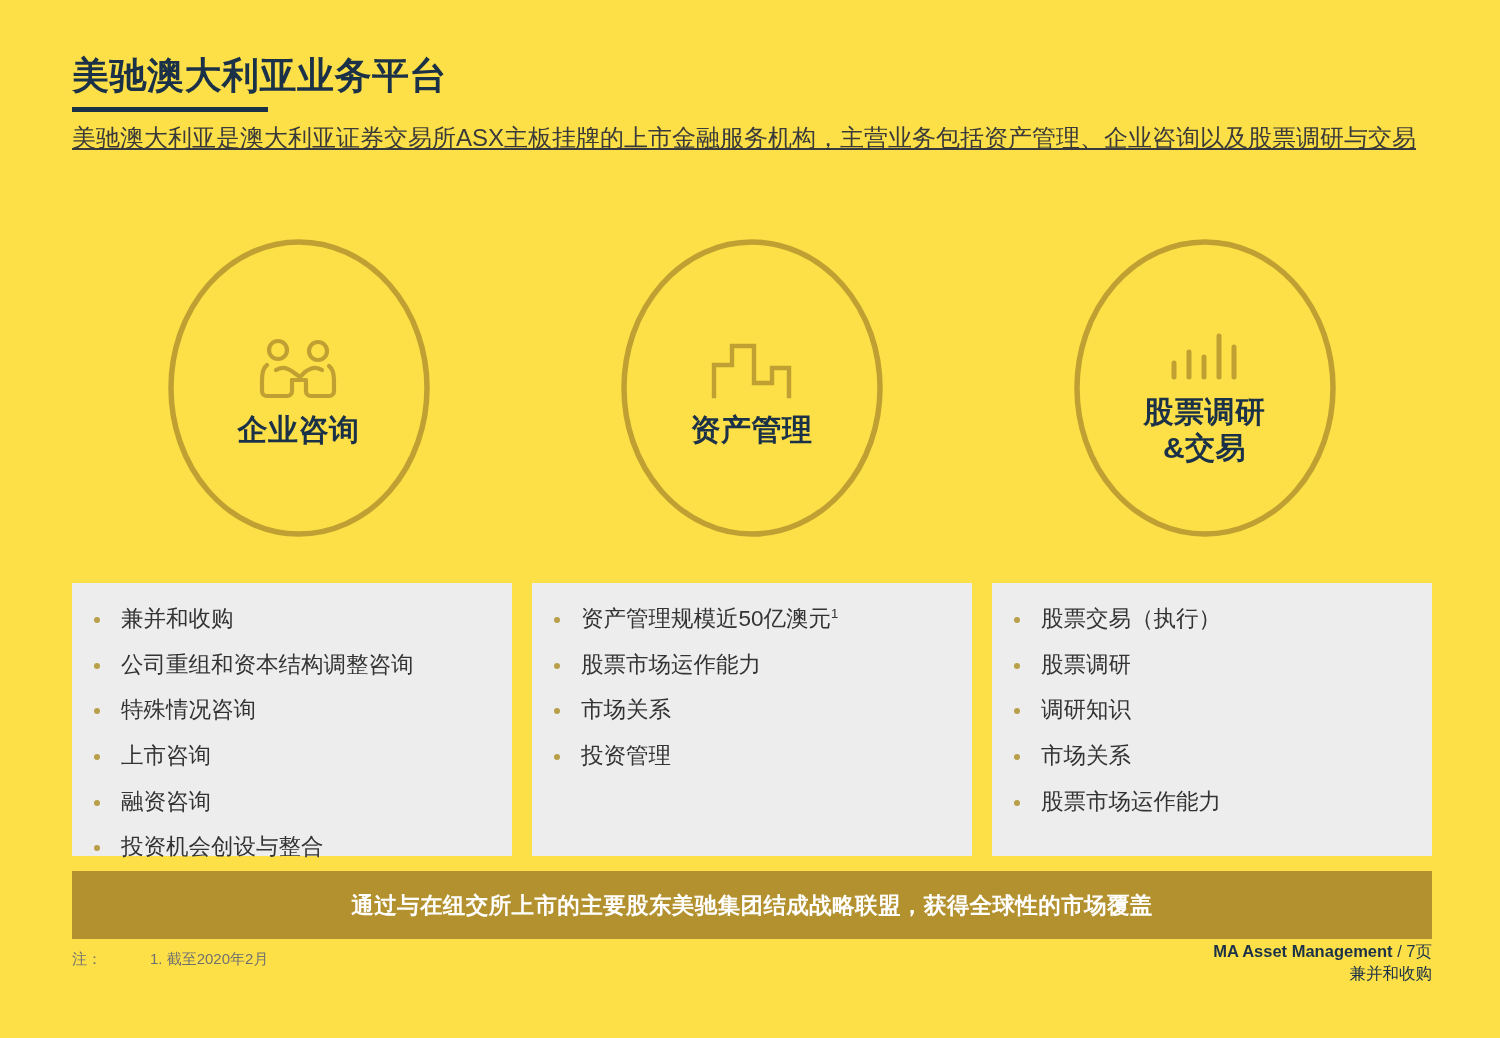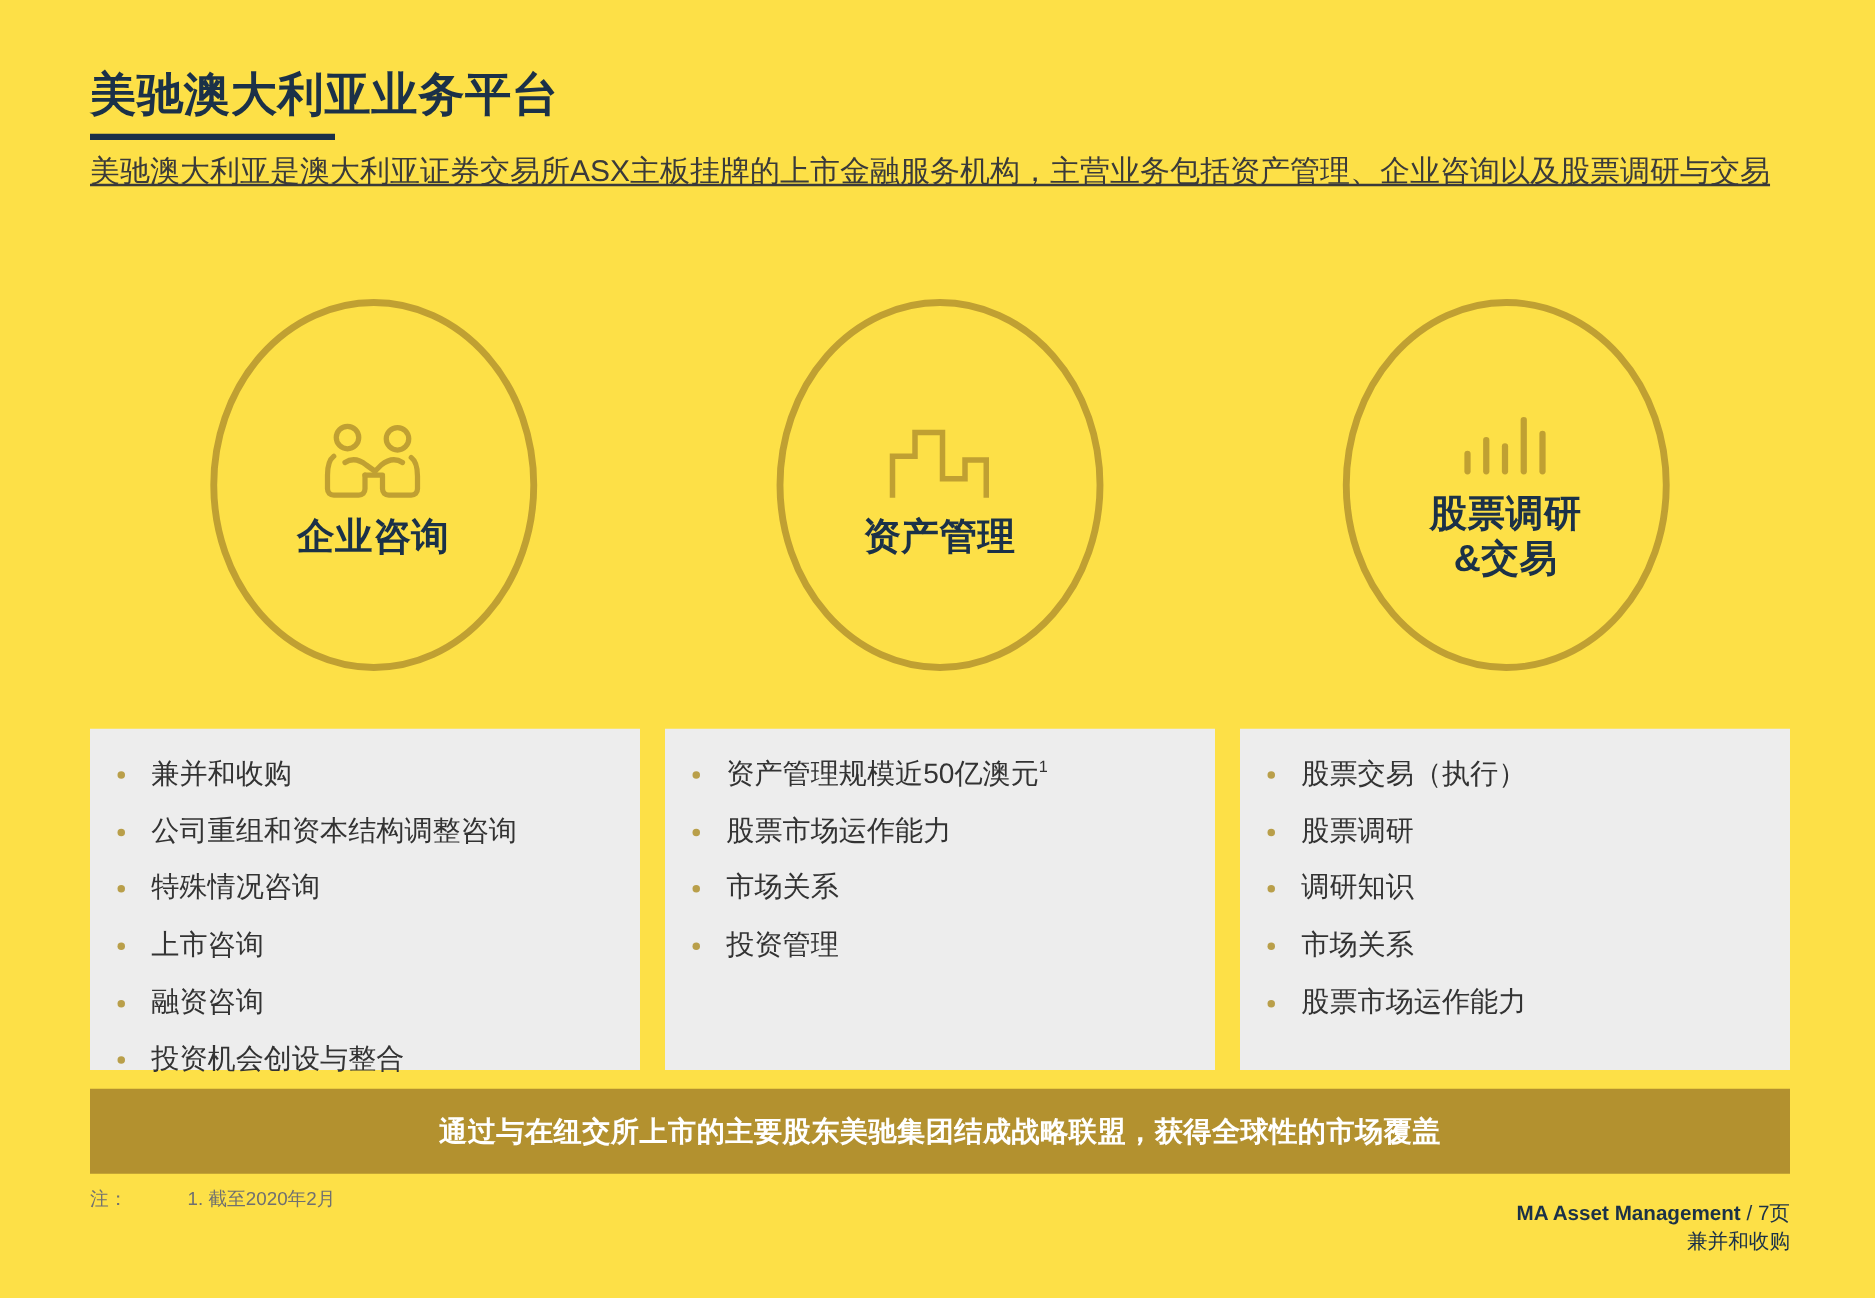--- a/index.html
+++ b/index.html
@@ -190,21 +190,21 @@
     font-size: 15px;
     color: #707070;
   }
   .footnote .fn-label { width: 78px; }
   .footnote .fn-text { }
 
   
   .footer {
     position: absolute;
     right: 68px;
-    top: 960px;
+    top: 940px;
     text-align: right;
     color: #1B3148;
     font-size: 16.5px;
     line-height: 1.35;
   }
   .footer .brand { font-weight: bold; }
   .footer .page { font-weight: 400; }
   .footer .confidential { font-weight: 400; }
 </style>
 </head>

